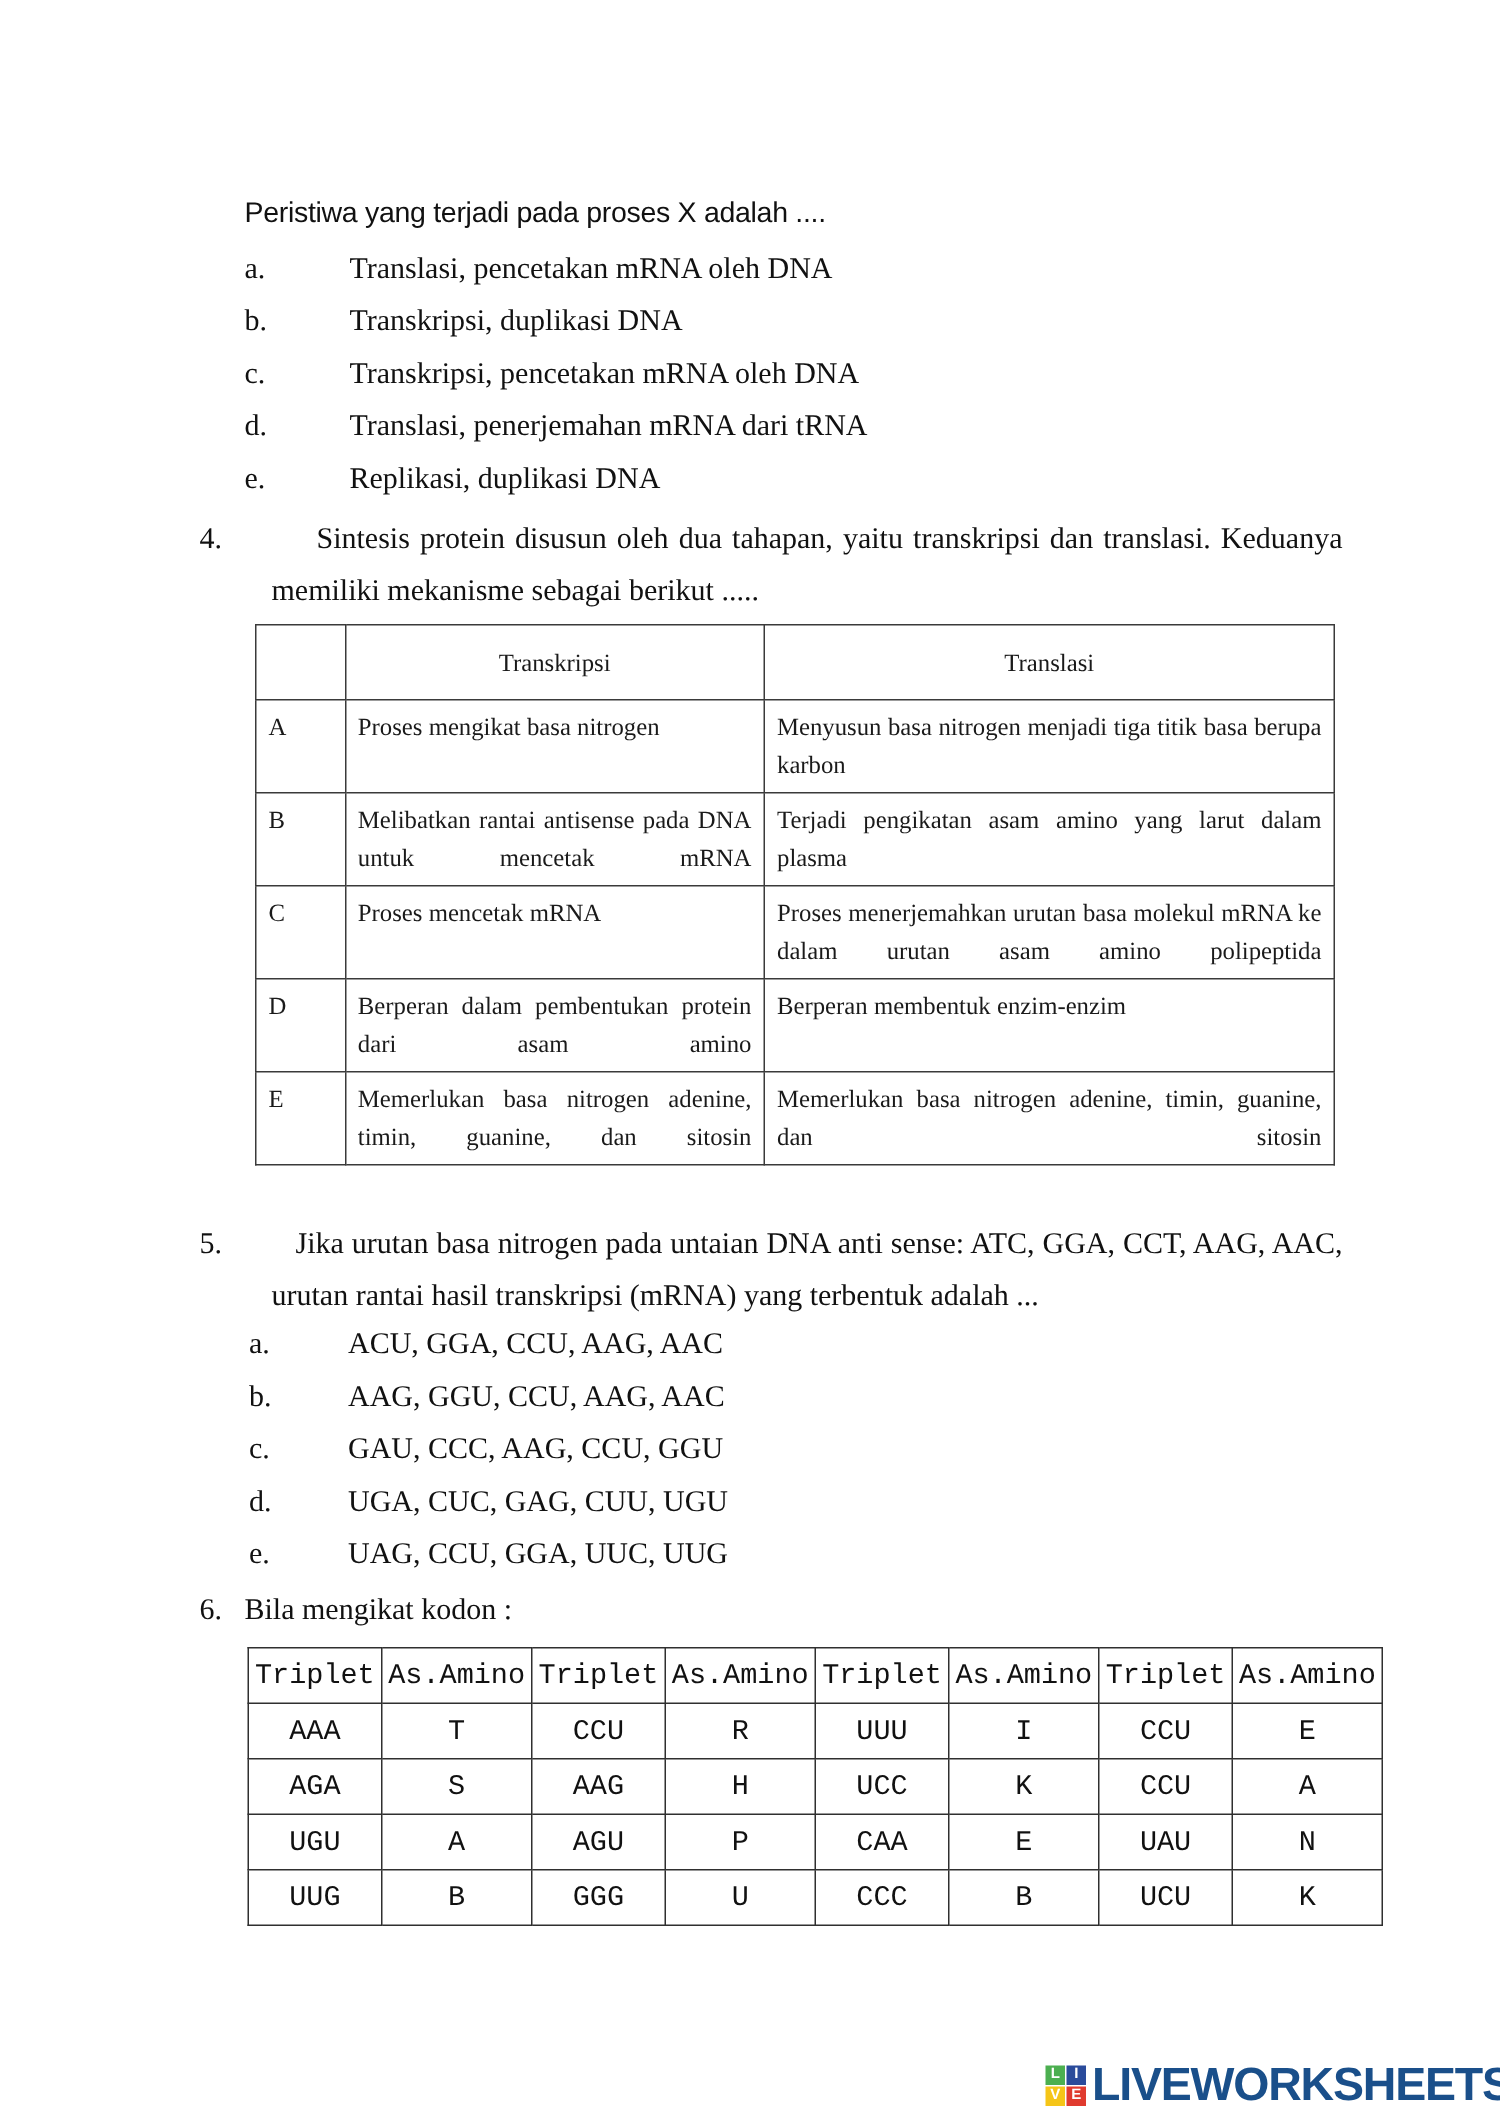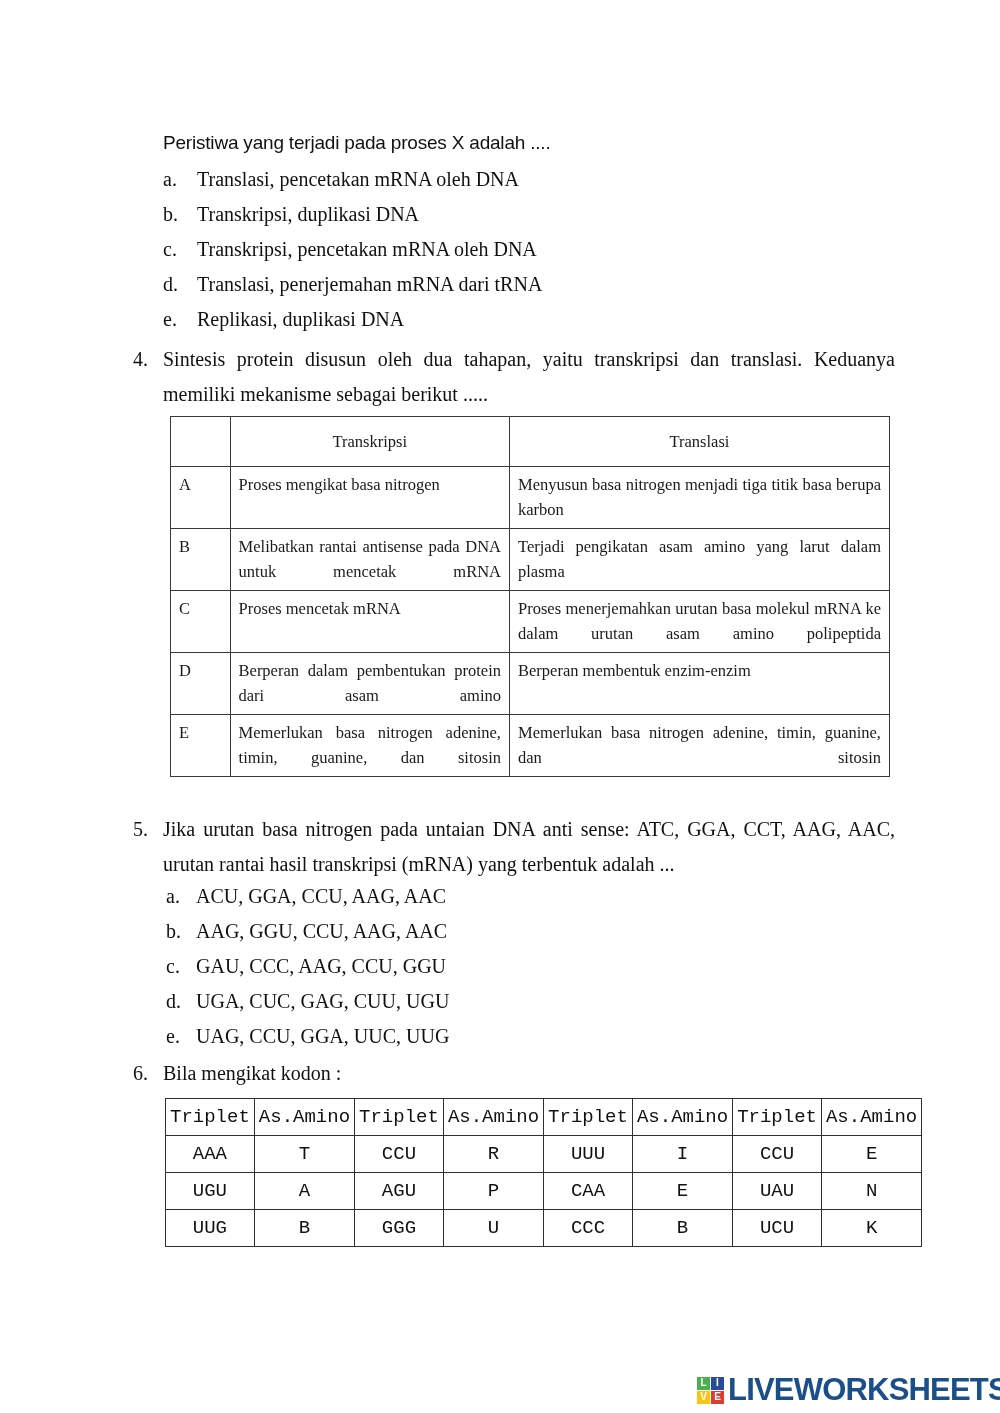--- a/index.html
+++ b/index.html
@@ -55,20 +55,21 @@
     font-size: 20px;
   }
   .opt-letter {
     width: 34px;
     flex: 0 0 34px;
     text-align: left;
   }
   .opt-text {
     flex: 1 1 auto;
     white-space: nowrap;
+    margin-left: 36px;
   }
 
   
   .q-block {
     position: absolute;
     display: flex;
     font-size: 20px;
     line-height: 35px;
   }
   .q-num {
@@ -82,21 +83,21 @@
   .q4 .q-body { text-align: justify; }
   .q5 { left: 133px; top: 812px; width: 762px; }
   .q5 .q-body { text-align: justify; }
   .q6 { left: 133px; top: 1056px; width: 500px; }
 
   .justify-line {
     text-align: justify;
     text-align-last: justify;
     white-space: normal;
   }
-  .last-line { text-align: left; text-align-last: left; }
+  .last-line { text-align: left; text-align-last: left; margin-left: 18px; }
 
   
   .opt-list-5 {
     position: absolute;
     left: 166px;
     top: 885px;
     width: 600px;
   }
   .opt-list-5 .opt-row { height: 35px; }
   .opt-list-5 .opt-letter { width: 30px; flex: 0 0 30px; }
@@ -214,21 +215,21 @@
     </div>
     <div class="opt-row">
       <span class="opt-letter">e.</span>
       <span class="opt-text">Replikasi, duplikasi DNA</span>
     </div>
   </div>
 
   <div class="q-block q4 serif">
     <span class="q-num">4.</span>
     <span class="q-body">
-      <span class="justify-line" style="display:block;">Sintesis protein disusun oleh dua tahapan, yaitu transkripsi dan translasi. Keduanya</span>
+      <span class="justify-line" style="display:block;margin-left:48px;">Sintesis protein disusun oleh dua tahapan, yaitu transkripsi dan translasi. Keduanya</span>
       <span class="justify-line last-line" style="display:block;">memiliki mekanisme sebagai berikut .....</span>
     </span>
   </div>
 
   <table class="mech-table">
     <thead>
       <tr>
         <td class="col-key"></td>
         <td class="col-trk">Transkripsi</td>
         <td class="col-trl">Translasi</td>
@@ -259,21 +260,21 @@
         <td class="col-key">E</td>
         <td class="col-trk just stretch">Memerlukan basa nitrogen adenine, timin, guanine, dan sitosin</td>
         <td class="col-trl just stretch">Memerlukan basa nitrogen adenine, timin, guanine, dan sitosin</td>
       </tr>
     </tbody>
   </table>
 
   <div class="q-block q5 serif">
     <span class="q-num">5.</span>
     <span class="q-body">
-      <span class="justify-line" style="display:block;">Jika urutan basa nitrogen pada untaian DNA anti sense: ATC, GGA, CCT, AAG, AAC,</span>
+      <span class="justify-line" style="display:block;margin-left:34px;">Jika urutan basa nitrogen pada untaian DNA anti sense: ATC, GGA, CCT, AAG, AAC,</span>
       <span class="justify-line last-line" style="display:block;">urutan rantai hasil transkripsi (mRNA) yang terbentuk adalah ...</span>
     </span>
   </div>
 
   <div class="opt-list-5 serif">
     <div class="opt-row">
       <span class="opt-letter">a.</span>
       <span class="opt-text">ACU, GGA, CCU, AAG, AAC</span>
     </div>
     <div class="opt-row">
@@ -317,20 +318,30 @@
         <td>AAA</td>
         <td>T</td>
         <td>CCU</td>
         <td>R</td>
         <td>UUU</td>
         <td>I</td>
         <td>CCU</td>
         <td>E</td>
       </tr>
       <tr>
+        <td>AGA</td>
+        <td>S</td>
+        <td>AAG</td>
+        <td>H</td>
+        <td>UCC</td>
+        <td>K</td>
+        <td>CCU</td>
+        <td>A</td>
+      </tr>
+      <tr>
         <td>UGU</td>
         <td>A</td>
         <td>AGU</td>
         <td>P</td>
         <td>CAA</td>
         <td>E</td>
         <td>UAU</td>
         <td>N</td>
       </tr>
       <tr>

